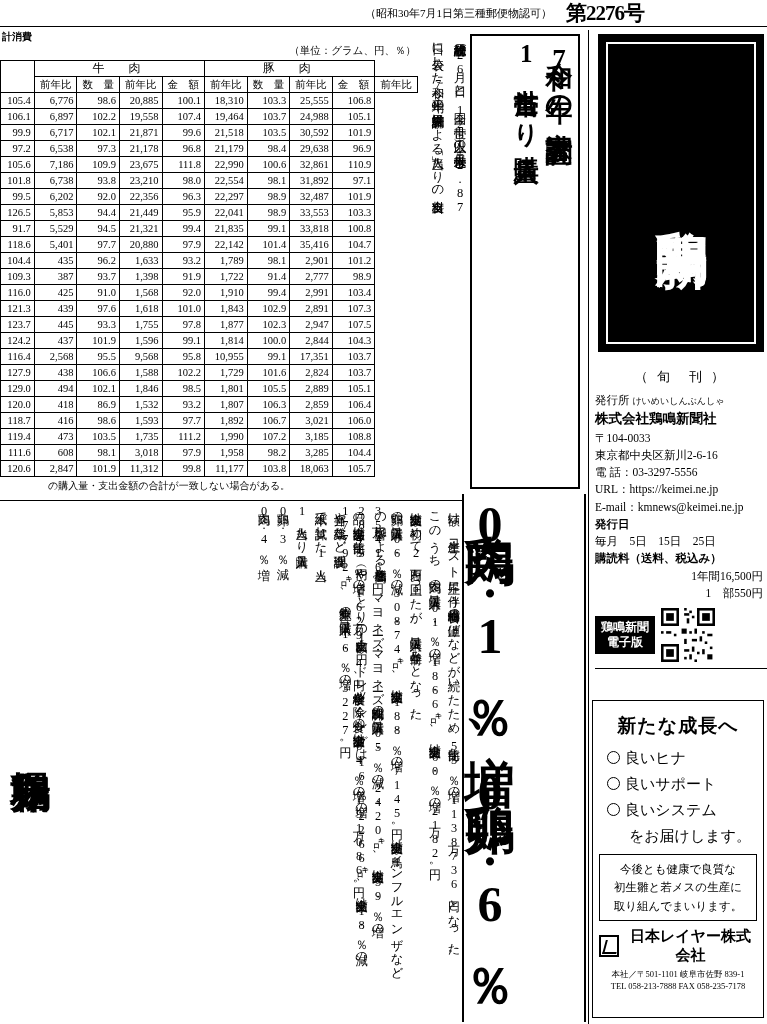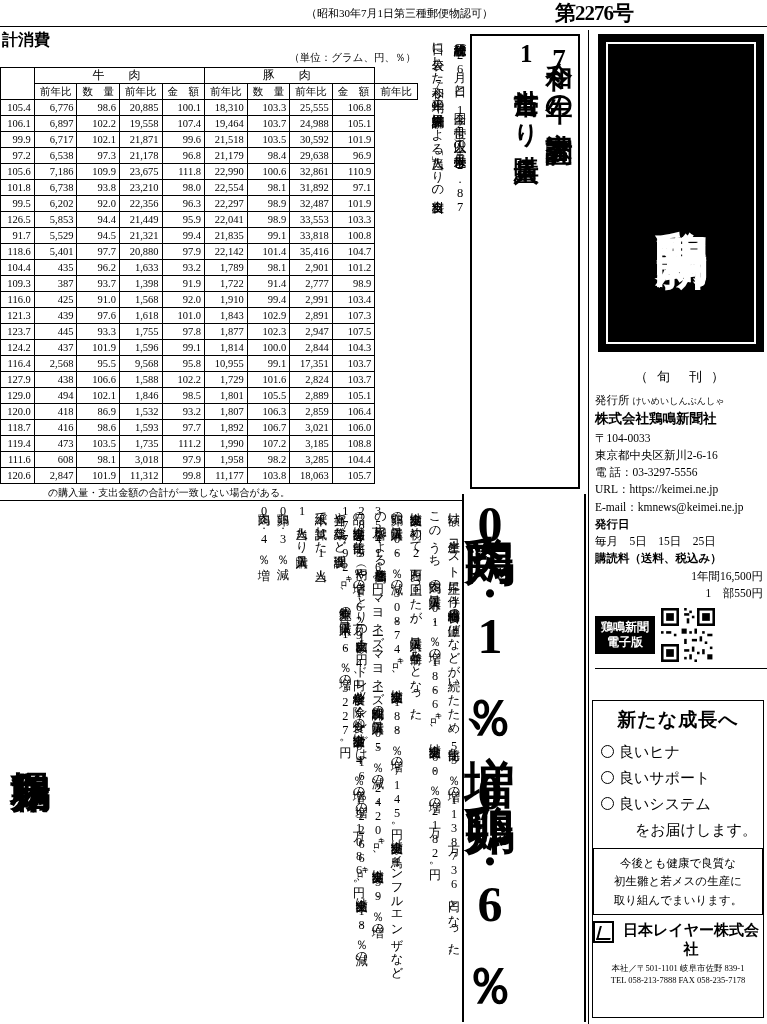--- a/index.html
+++ b/index.html
@@ -9,37 +9,36 @@
     background: #ffffff;
     font-family: "Liberation Serif", "DejaVu Serif", serif;
     color: #000;
     position: relative;
     overflow: hidden;
   }
   .page { position: relative; width: 767px; height: 1024px; }
 
   
   .topstrip {
-    position: absolute; left: 0; top: 0; width: 639px; height: 26px;
+    position: absolute; left: 11px; top: 0; width: 639px; height: 26px;
     display: flex; align-items: center; justify-content: flex-end;
     font-size: 11px;
-    gap: 48px;
   }
   .topstrip .postal { margin-right: 14px; }
   .topstrip .issue {
     font-size: 21px; font-weight: bold; letter-spacing: -1px;
     font-family: "Liberation Serif", serif; margin-right: 6px;
   }
   .rule-top { position:absolute; left:0; top:26px; width:767px; height:1px; background:#000; }
 
   
   .tablewrap {
     position: absolute; left: 0; top: 30px; width: 420px;
   }
-  .tbl-title { font-size: 16px; font-weight: bold; padding-left:2px; }
+  .tbl-title { font-size: 10px; font-weight: bold; padding-left:2px; }
   .unit { text-align: right; font-size: 10.5px; padding-right: 4px; }
   table.data {
     border-collapse: collapse; width: 418px; margin-top: 2px;
     font-size: 10.5px;
   }
   table.data th, table.data td {
     border: 1px solid #000; padding: 1px 3px; text-align: right;
     height: 15px; line-height: 13px; white-space: nowrap;
   }
   table.data th { text-align: center; font-weight: normal; }
@@ -142,37 +141,37 @@
   .ebadge .tag {
     background: #000; color:#fff; font-size: 12px; font-weight:bold;
     padding: 4px 6px; line-height:1.25; text-align:center;
   }
   .qr { width: 54px; height: 54px; }
   .rule-r { width: 172px; height: 1px; background:#000; margin: 6px 0 0 0; }
 
   
   .adbox {
     position: absolute; left: 592px; top: 700px; width: 172px; height: 318px;
-    border: 1px solid #000; 
+    border: 1px solid #000; padding: 6px;
     text-align: center;
   }
   .adbox h3 { margin: 6px 0 10px 0; font-size: 19px; font-weight: bold; letter-spacing:1px;}
   .adbox ul { list-style:none; margin: 0; padding: 0 0 0 8px; text-align:left; }
   .adbox li { font-size: 15px; margin: 7px 0; }
   .adbox li .circ {
     display:inline-block; width: 13px; height:13px; border:1.5px solid #000;
     border-radius: 50%; margin-right: 5px; vertical-align: -1px;
   }
   .adbox .deliver { text-align:right; font-size: 15px; margin: 4px 6px 8px 0; }
   .adbox .msgbox {
     border: 1px solid #000; font-size: 11.5px; line-height: 1.6; padding: 5px 2px;
     margin-bottom: 6px;
   }
   .adbox .company {
-    display:flex; justify-content:center; gap:5px;
+    display:flex; align-items:center; justify-content:center; gap:5px;
     font-size: 15px; font-weight: bold;
   }
   .adbox .logo {
     width: 22px; height: 22px; border: 2px solid #000; position: relative;
   }
   .adbox .logo:after{
     content:""; position:absolute; left:3px; top:3px; width:12px; height:12px;
     border-left:2px solid #000; border-bottom:2px solid #000; transform: skewX(-15deg);
   }
   .adbox .addr { font-size: 8.5px; line-height:1.35; margin-top:4px;font-family:Liberation Serif, serif; }

